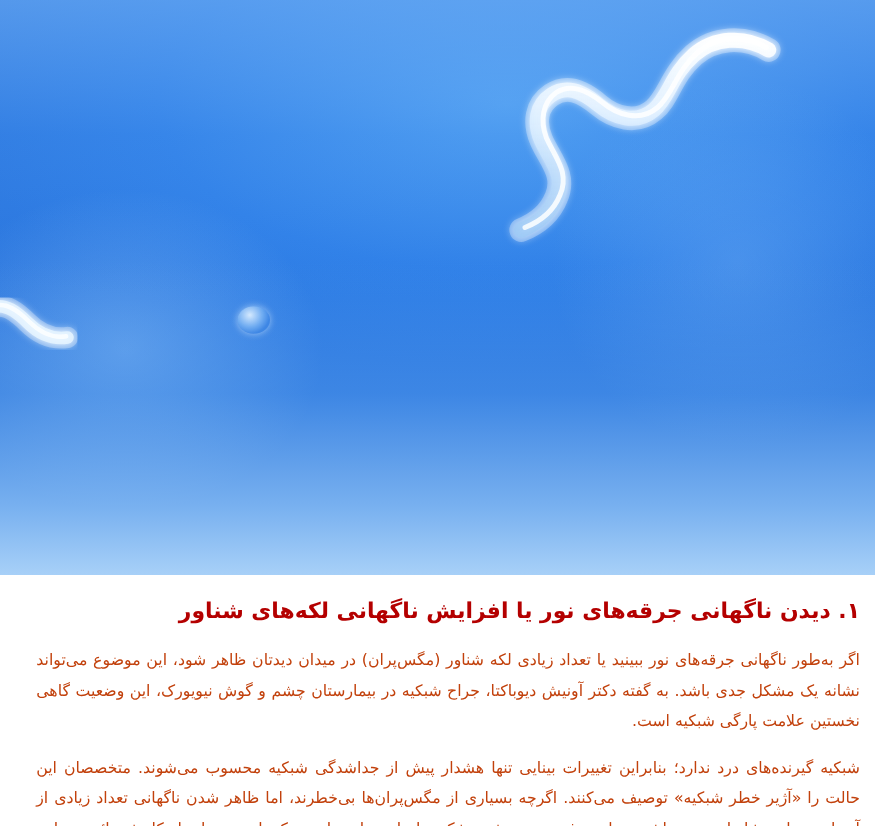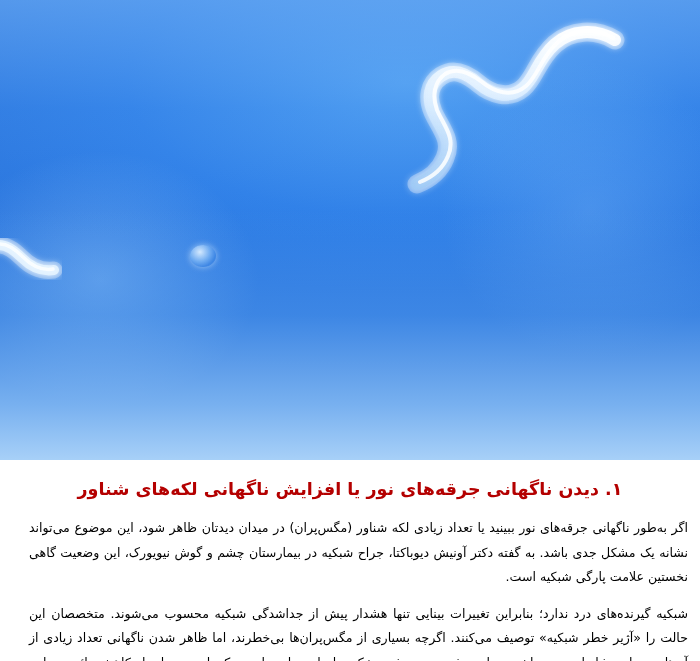--- a/index.html
+++ b/index.html
@@ -97,27 +97,26 @@
   
   .content {
     padding: 14px 12px 10px 12px;
     box-sizing: border-box;
     width: 700px;
   }
   .headline {
     color: #b40000;
     font-size: 17.5px;
     font-weight: bold;
-    text-align: center;
     line-height: 1.5;
     margin: 2px 0 14px 0;
     direction: rtl;
   }
   .para {
-    color: #000000;
+    color: #c2410c;
     font-size: 12.6px;
     line-height: 1.95;
     text-align: justify;
     direction: rtl;
     margin: 0 0 12px 17px;
   }
   .para:last-child { margin-bottom: 0; }
 </style>
 </head>
 <body>

